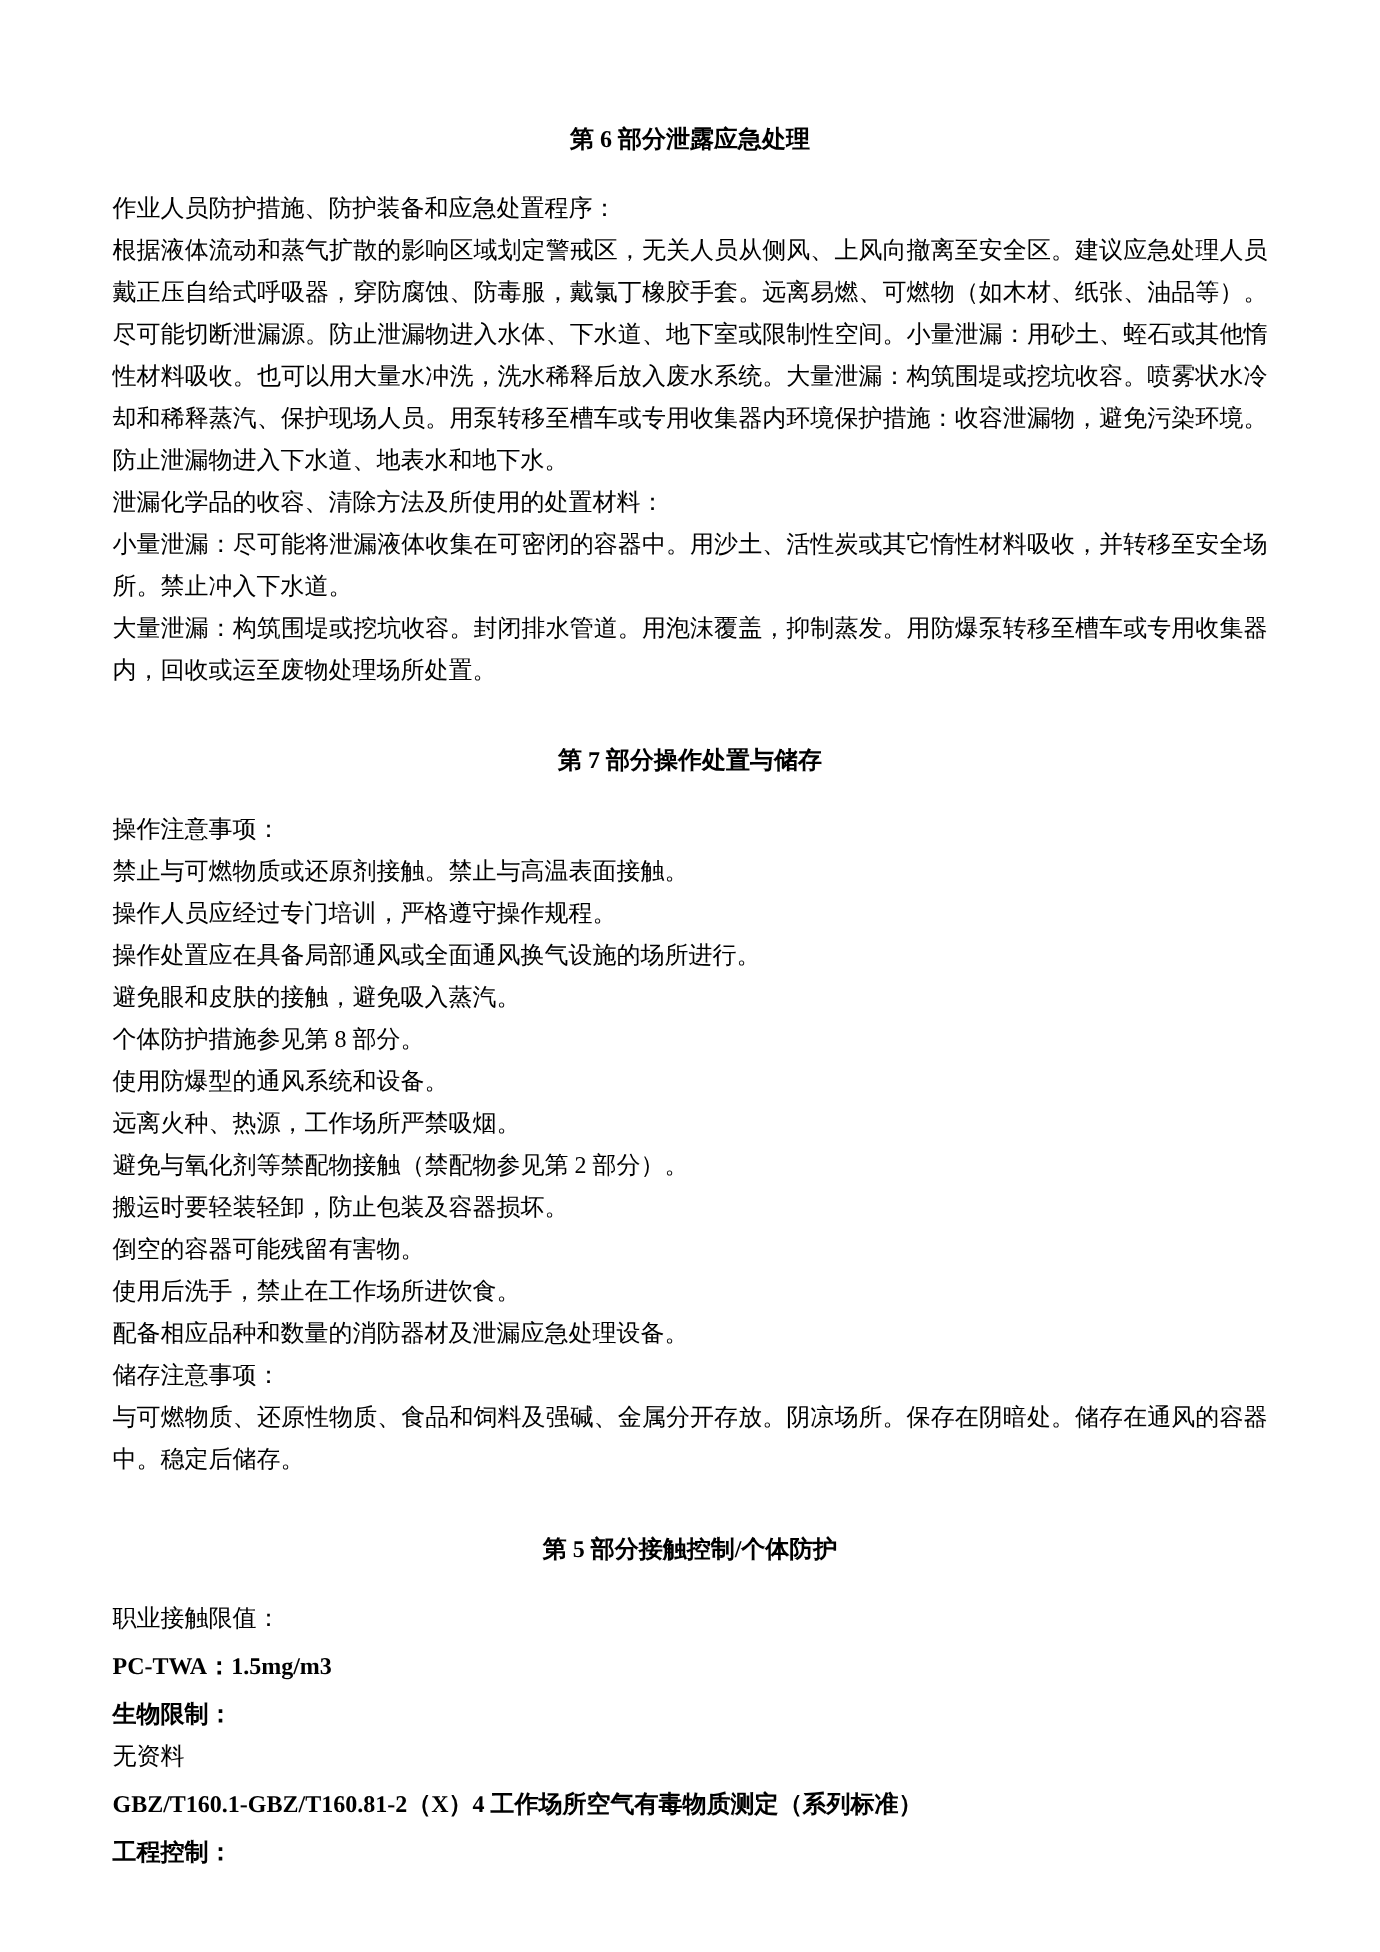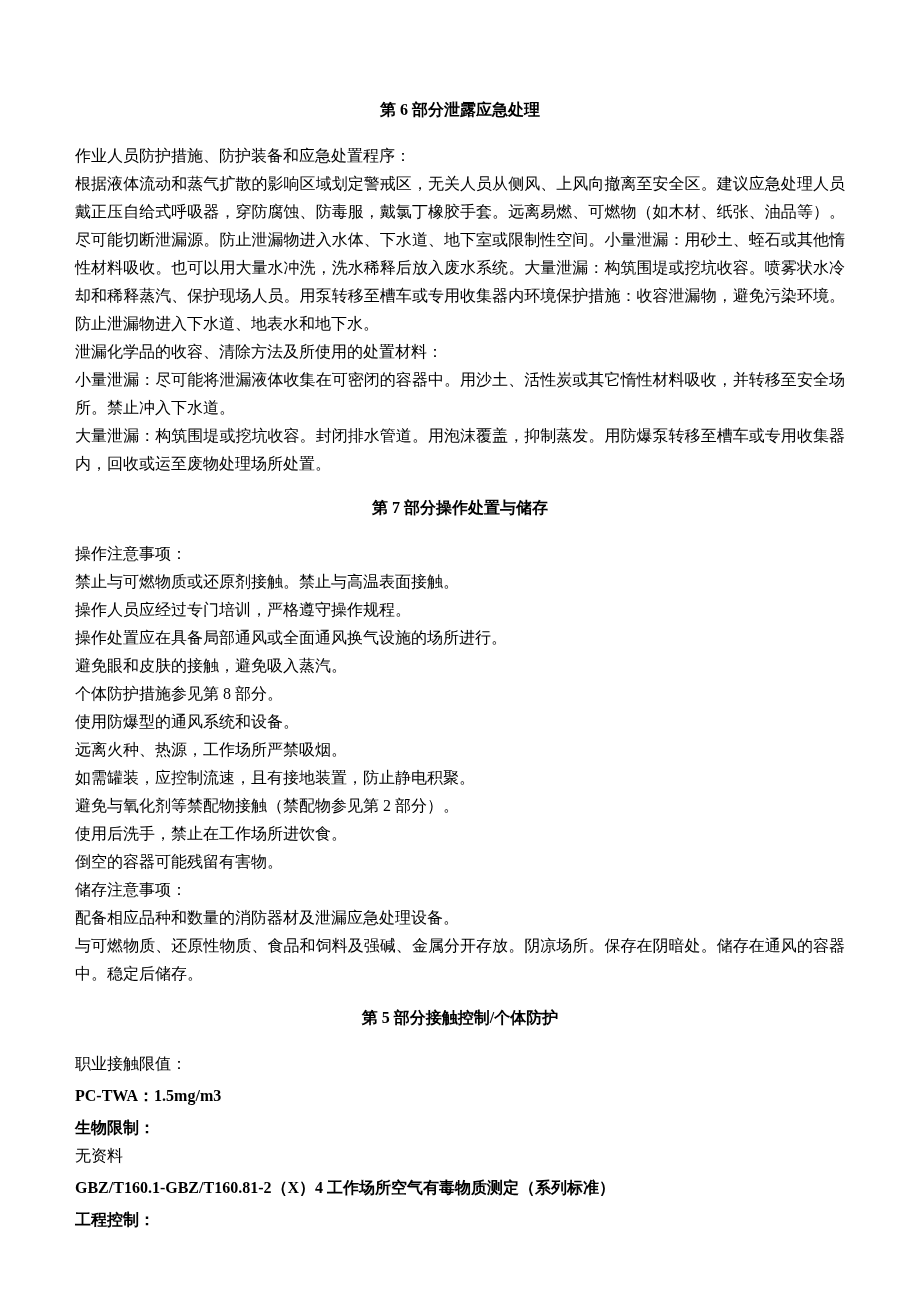--- a/index.html
+++ b/index.html
@@ -13,23 +13,24 @@
       line-height: 1.75;
       color: #000;
       background: #fff;
       width: 920px;
       padding: 80px 75px 60px 75px;
     }
     .section-title {
       text-align: center;
       font-weight: bold;
       margin-bottom: 18px;
-      margin-top: 16px;
+      margin-top: 0;
     }
     .section-title.with-top {
+      margin-top: 32px;
     }
     .para {
       margin: 0;
       text-align: justify;
     }
     .block {
       margin-bottom: 0;
     }
     .sub-block {
       margin-top: 4px;
@@ -55,26 +56,26 @@
     <span>第 7 部分操作处置与储存</span>
   </div>
   <p class="para">操作注意事项：</p>
   <p class="para">禁止与可燃物质或还原剂接触。禁止与高温表面接触。</p>
   <p class="para">操作人员应经过专门培训，严格遵守操作规程。</p>
   <p class="para">操作处置应在具备局部通风或全面通风换气设施的场所进行。</p>
   <p class="para">避免眼和皮肤的接触，避免吸入蒸汽。</p>
   <p class="para">个体防护措施参见第 8 部分。</p>
   <p class="para">使用防爆型的通风系统和设备。</p>
   <p class="para">远离火种、热源，工作场所严禁吸烟。</p>
-  <p class="para">如需罐装，应控制流速，且有接地装置，防止静电积聚。</p>
   <p class="para">避免与氧化剂等禁配物接触（禁配物参见第 2 部分）。</p>
+  <p class="para">搬运时要轻装轻卸，防止包装及容器损坏。</p>
+  <p class="para">倒空的容器可能残留有害物。</p>
   <p class="para">使用后洗手，禁止在工作场所进饮食。</p>
-  <p class="para">倒空的容器可能残留有害物。</p>
+  <p class="para">配备相应品种和数量的消防器材及泄漏应急处理设备。</p>
   <p class="para">储存注意事项：</p>
-  <p class="para">配备相应品种和数量的消防器材及泄漏应急处理设备。</p>
   <p class="para">与可燃物质、还原性物质、食品和饲料及强碱、金属分开存放。阴凉场所。保存在阴暗处。储存在通风的容器中。稳定后储存。</p>
 </div>
 
 <div class="block">
   <div class="section-title with-top">
     <span>第 5 部分接触控制/个体防护</span>
   </div>
   <p class="para">职业接触限值：</p>
   <p class="para sub-block">PC-TWA：1.5mg/m3</p>
   <p class="para sub-block">生物限制：</p>

